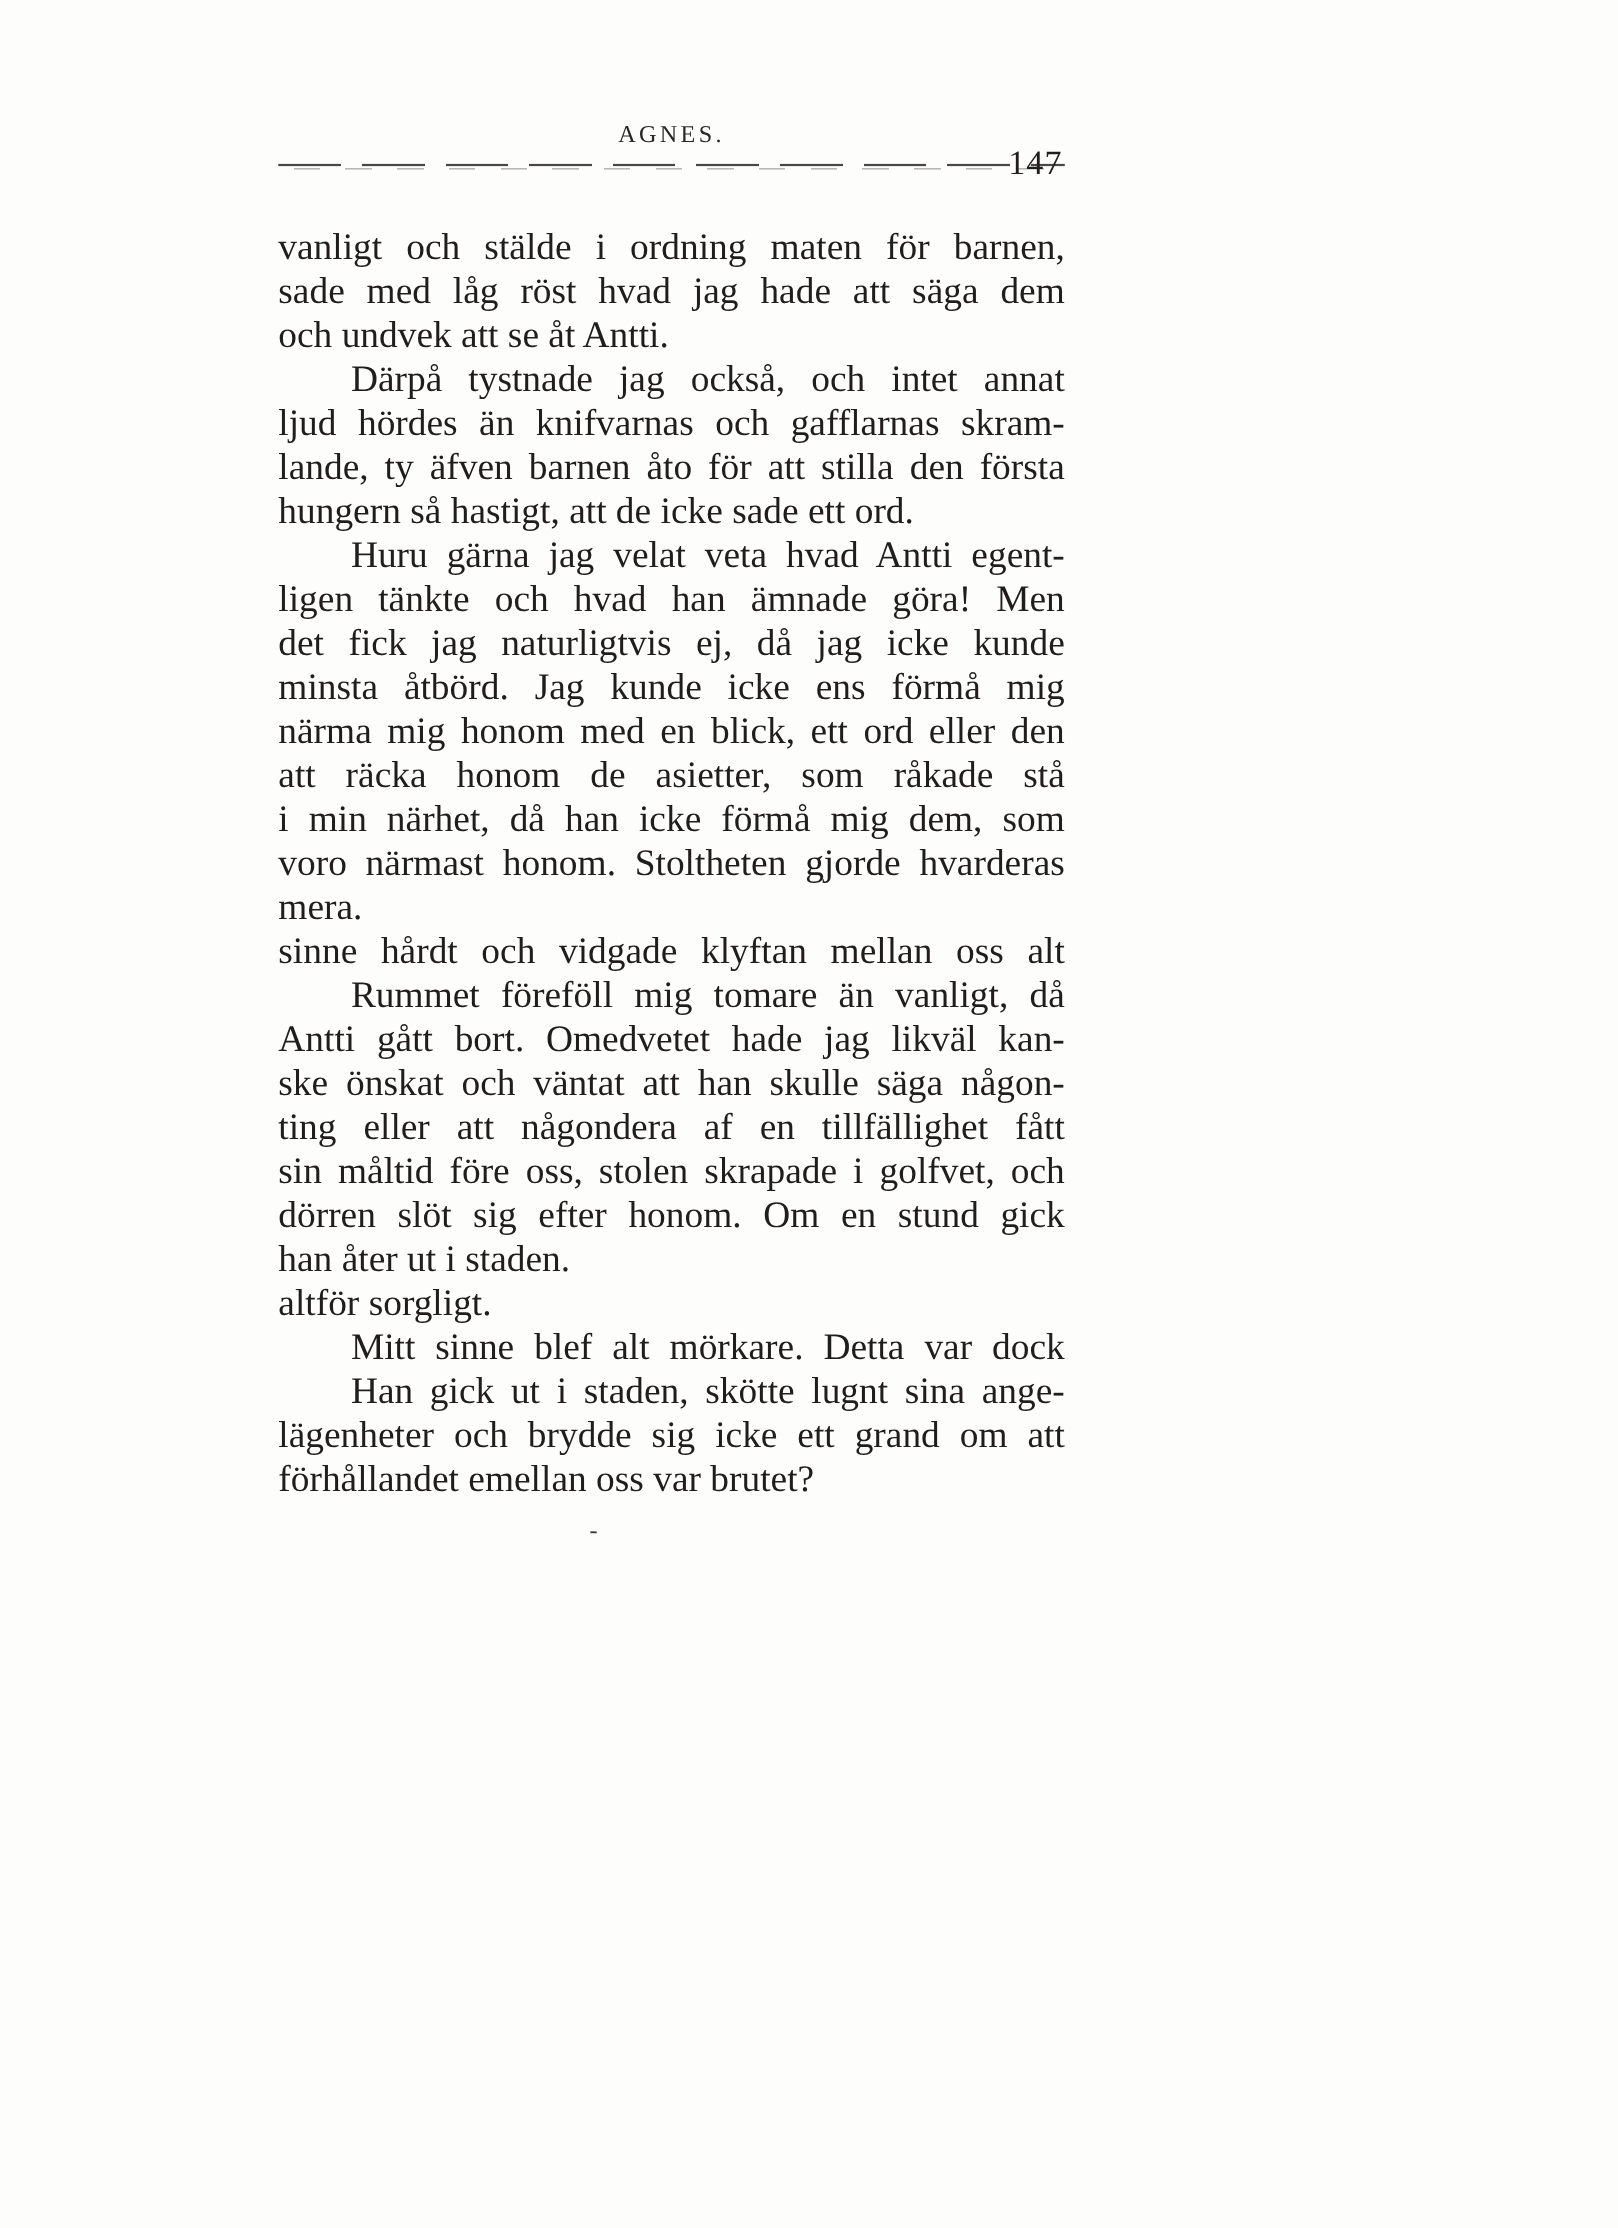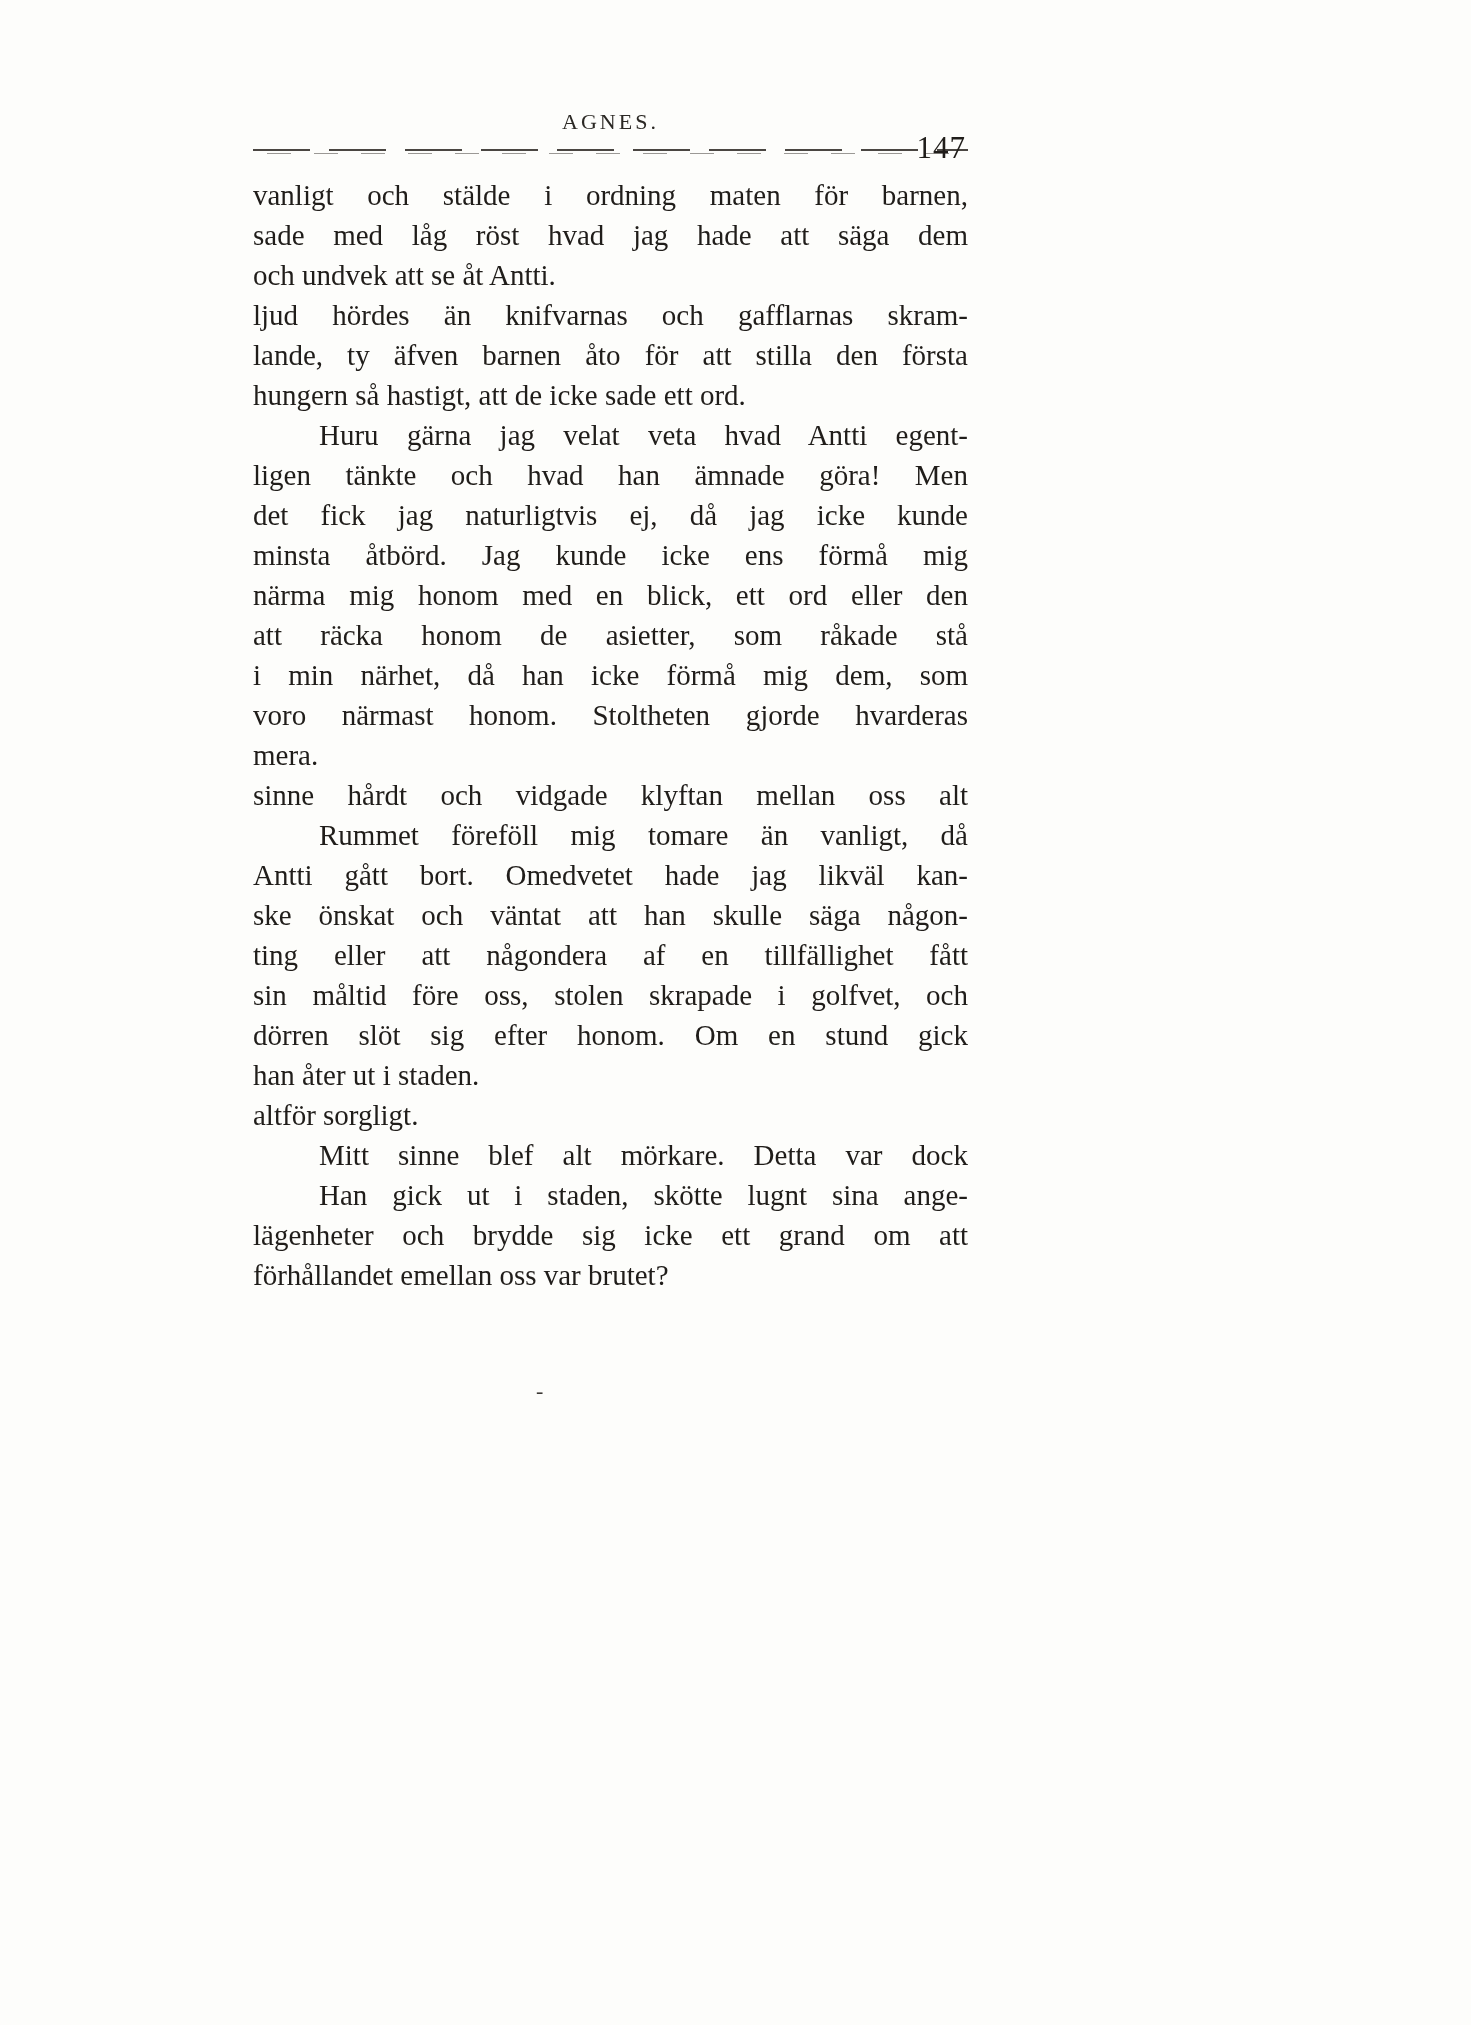--- a/index.html
+++ b/index.html
@@ -48,22 +48,22 @@
     margin-top: 11px;
     height: 5px;
     background:
       repeating-linear-gradient(90deg, var(--rule) 0 57px, transparent 57px 76px),
       repeating-linear-gradient(90deg, rgba(74,70,66,0.55) 0 24px, transparent 24px 47px);
     background-size: 100% 2px, 100% 1px;
     background-position: 0 0, 14px 4px;
     background-repeat: no-repeat;
   }
   .body {
-    margin-top: 21px;
-    font-size: 29px;
+    margin-top: 51px;
+    font-size: 34px;
     line-height: 40px;
     width: 715px;
   }
   .line {
     text-align: left;
     white-space: normal;
   }
   .line.fill {
     text-align: justify;
     text-align-last: justify;
@@ -87,20 +87,21 @@
   <div class="textblock">
     <div class="header">
       <span class="running-title">AGNES.</span>
       <span class="page-number">147</span>
     </div>
     <div class="rule"></div>
     <div class="body">
         <div class="line fill">vanligt och stälde i ordning maten för barnen,</div>
         <div class="line fill">sade med låg röst hvad jag hade att säga dem</div>
         <div class="line">och undvek att se åt Antti.</div>
+        <div class="line fill indent">Därpå tystnade jag också, och intet annat</div>
         <div class="line fill">ljud hördes än knifvarnas och gafflarnas skram-</div>
         <div class="line fill">lande, ty äfven barnen åto för att stilla den första</div>
         <div class="line">hungern så hastigt, att de icke sade ett ord.</div>
         <div class="line fill indent">Huru gärna jag velat veta hvad Antti egent-</div>
         <div class="line fill">ligen tänkte och hvad han ämnade göra!  Men</div>
         <div class="line fill">det fick jag naturligtvis ej, då jag icke kunde</div>
         <div class="line fill">minsta åtbörd.  Jag kunde icke ens förmå mig</div>
         <div class="line fill">närma mig honom med en blick, ett ord eller den</div>
         <div class="line fill">att räcka honom de asietter, som råkade stå</div>
         <div class="line fill">i min närhet, då han icke förmå mig dem, som</div>

